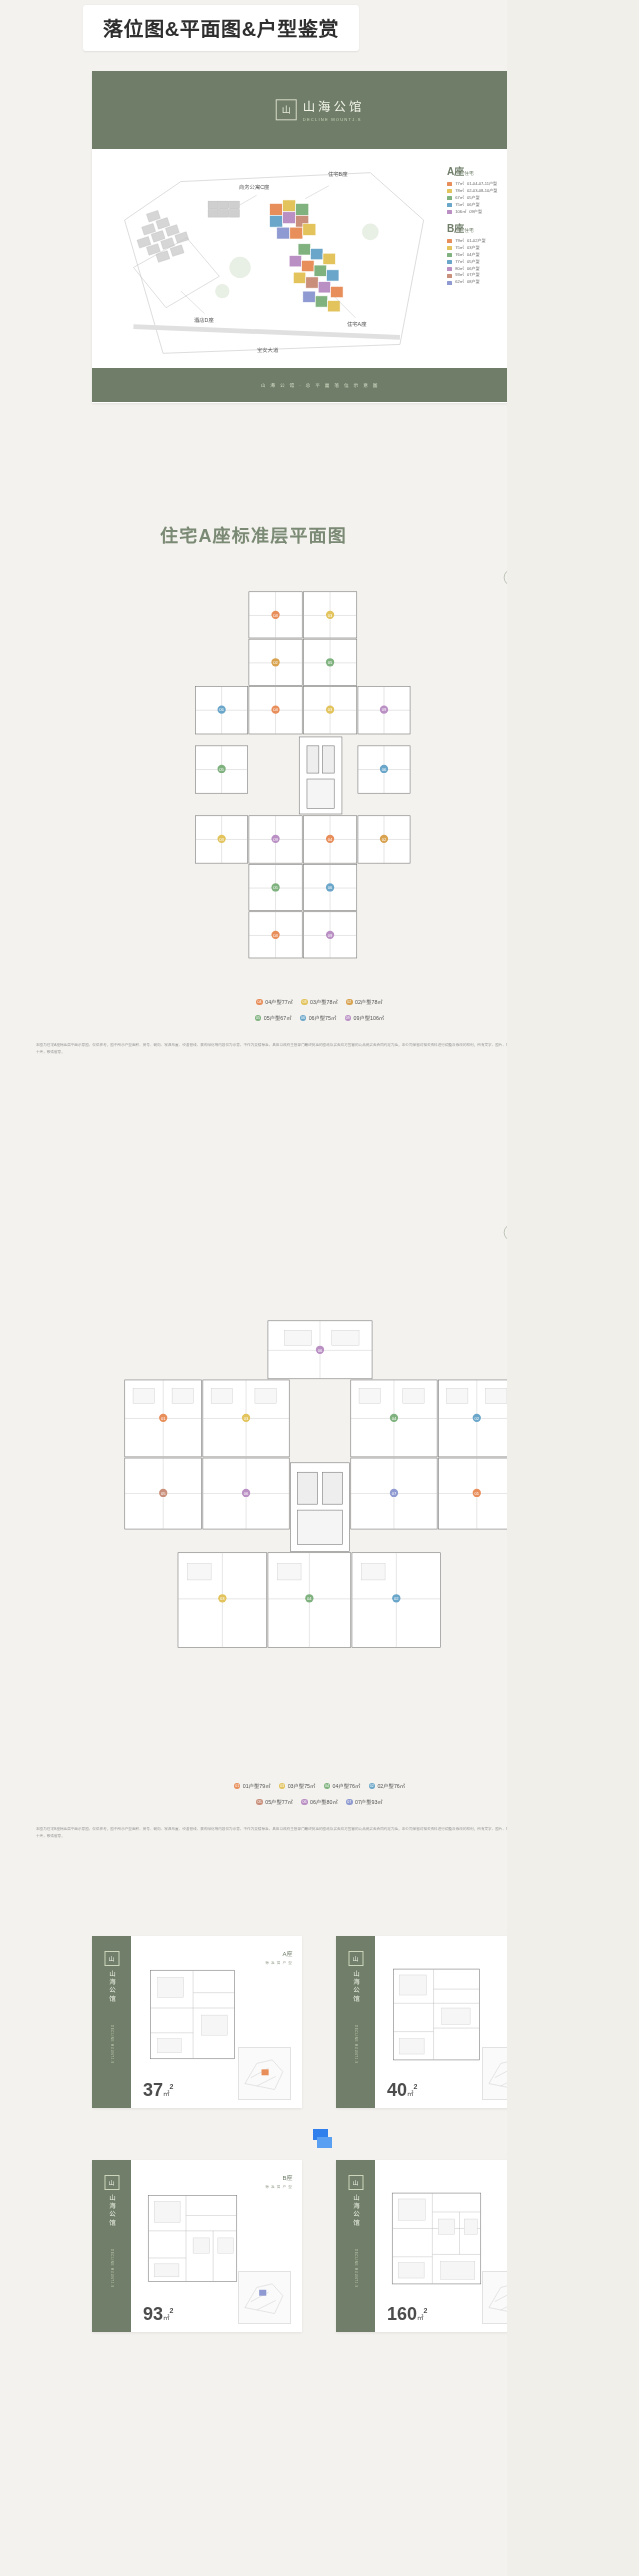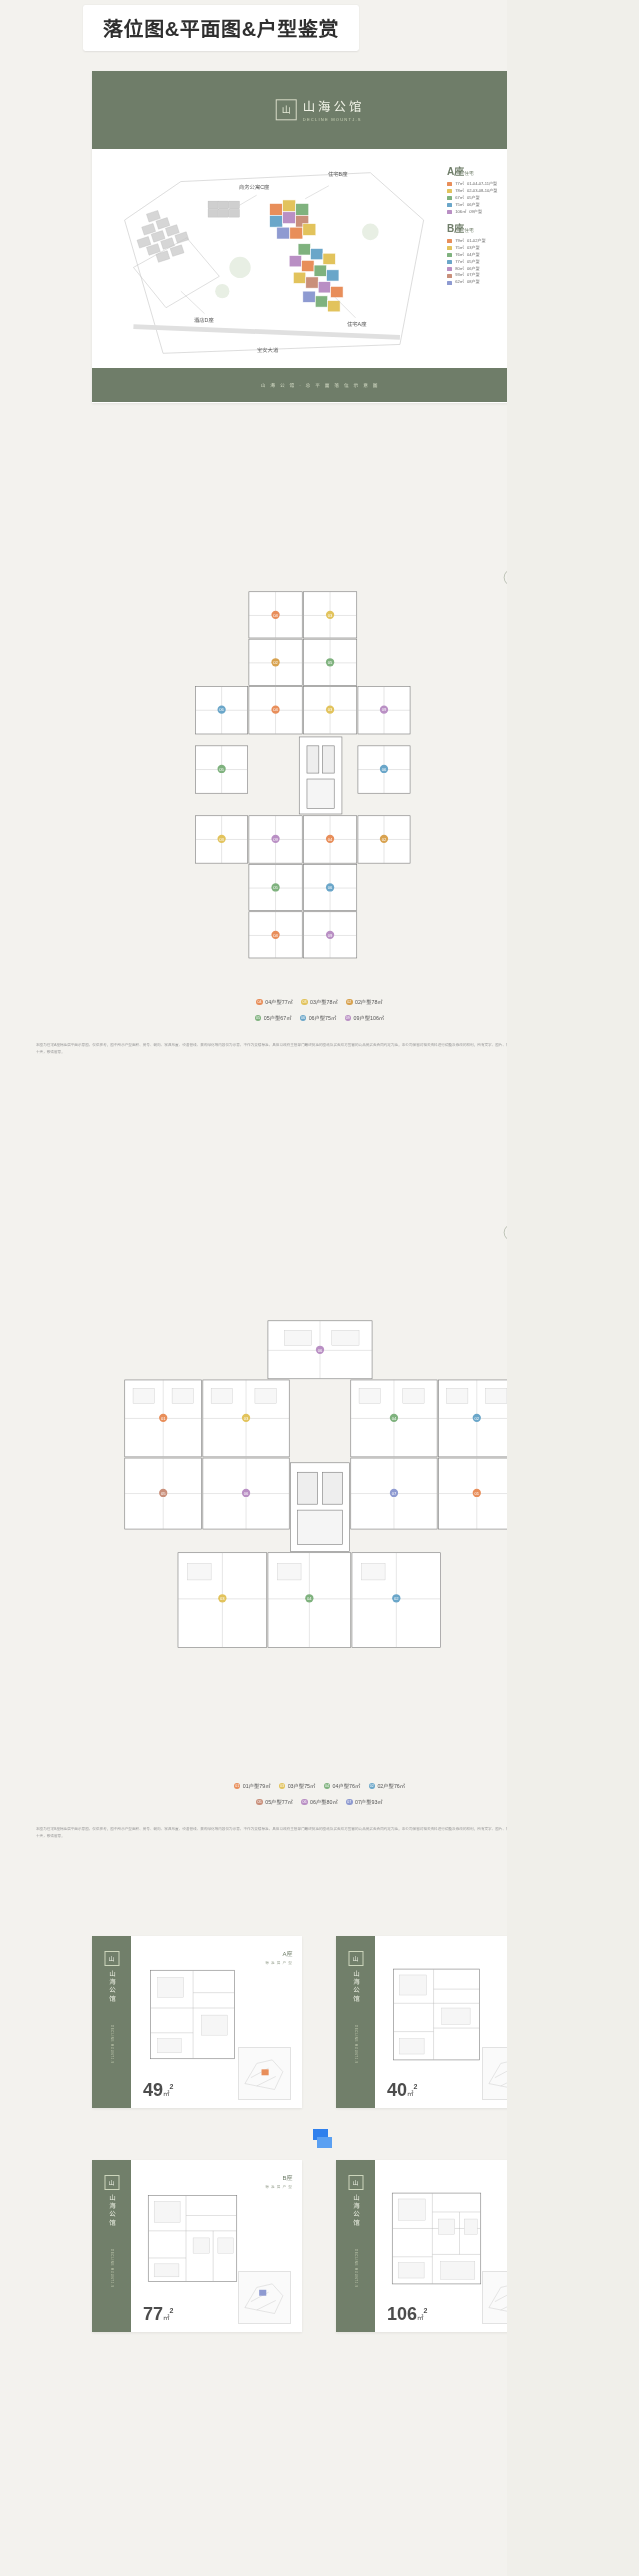--- a/index.html
+++ b/index.html
@@ -384,20 +384,21 @@
           <span>08户型</span>
         </div>
       </div>
     </div>
 
     <div class="botbar">
       <div class="line">山 海 公 馆 · 总 平 面 落 位 示 意 图</div>
     </div>
   </div>
 
+  <div class="sec-head" style="top:521px;">住宅A座标准层平面图</div>
 
   <svg class="compass" style="left:500px;top:565px;" viewBox="0 0 42 42">
     <circle cx="21" cy="21" r="14" fill="none" stroke="#9aa392" stroke-width="1"></circle>
     <polygon points="21,5 25,21 21,18 17,21" fill="#6f7d69"></polygon>
     <polygon points="21,37 17,21 21,24 25,21" fill="#c9c9c9"></polygon>
   </svg>
 
   <div class="fp" style="top:568px;height:414px;">
     <svg class="fp-canvas" style="left:160px;top:0;" width="320" height="409" viewBox="0 0 540 690">
       <g stroke="#7a7a7a" stroke-width="1" fill="#ffffff">
@@ -650,21 +651,21 @@
         <g stroke="#b5b5b5" stroke-width="0.7" fill="none">
           <path d="M14,78 H156 M86,14 V164 M14,120 H86 M86,52 H156"></path>
         </g>
         <g stroke="#c9c9c9" stroke-width="0.6" fill="#f6f6f6">
           <rect x="26" y="26" width="44" height="34"></rect>
           <rect x="100" y="90" width="44" height="34"></rect>
           <rect x="26" y="130" width="40" height="24"></rect>
         </g>
       </svg>
       <div class="unit-area">
-        <span>49</span><span class="m2">㎡</span><sup>2</sup>
+        <span>37</span><span class="m2">㎡</span><sup>2</sup>
       </div>
       <svg class="unit-mini" viewBox="0 0 86 86">
         <rect width="86" height="86" fill="#fafafa"></rect>
         <g stroke="#cccccc" stroke-width="0.8" fill="none">
           <path d="M10,60 L30,26 L56,20 L74,40 L60,70 Z"></path>
           <path d="M20,50 L50,34 M30,64 L62,48"></path>
         </g>
         <rect x="38" y="36" width="12" height="10" fill="#e88e5a"></rect>
       </svg>
     </div>
@@ -730,21 +731,21 @@
           <path d="M10,76 H160 M74,16 V162 M10,122 H74 M74,50 H160 M120,76 V162"></path>
         </g>
         <g stroke="#c9c9c9" stroke-width="0.6" fill="#f6f6f6">
           <rect x="20" y="26" width="44" height="36"></rect>
           <rect x="86" y="88" width="28" height="26"></rect>
           <rect x="128" y="88" width="26" height="26"></rect>
           <rect x="20" y="132" width="42" height="22"></rect>
         </g>
       </svg>
       <div class="unit-area">
-        <span>77</span><span class="m2">㎡</span><sup>2</sup>
+        <span>93</span><span class="m2">㎡</span><sup>2</sup>
       </div>
       <svg class="unit-mini" viewBox="0 0 86 86">
         <rect width="86" height="86" fill="#fafafa"></rect>
         <g stroke="#cccccc" stroke-width="0.8" fill="none">
           <path d="M10,60 L30,26 L56,20 L74,40 L60,70 Z"></path>
           <path d="M20,50 L50,34 M30,64 L62,48"></path>
         </g>
         <rect x="34" y="30" width="12" height="10" fill="#8e9ad1"></rect>
       </svg>
     </div>
@@ -770,21 +771,21 @@
         </g>
         <g stroke="#c9c9c9" stroke-width="0.6" fill="#f6f6f6">
           <rect x="20" y="22" width="46" height="36"></rect>
           <rect x="88" y="56" width="28" height="26"></rect>
           <rect x="132" y="56" width="22" height="26"></rect>
           <rect x="20" y="130" width="44" height="26"></rect>
           <rect x="92" y="128" width="58" height="30"></rect>
         </g>
       </svg>
       <div class="unit-area">
-        <span>106</span><span class="m2">㎡</span><sup>2</sup>
+        <span>160</span><span class="m2">㎡</span><sup>2</sup>
       </div>
       <svg class="unit-mini" viewBox="0 0 86 86">
         <rect width="86" height="86" fill="#fafafa"></rect>
         <g stroke="#cccccc" stroke-width="0.8" fill="none">
           <path d="M10,60 L30,26 L56,20 L74,40 L60,70 Z"></path>
           <path d="M20,50 L50,34 M30,64 L62,48"></path>
         </g>
         <rect x="48" y="38" width="12" height="10" fill="#b98fc4"></rect>
       </svg>
     </div>

